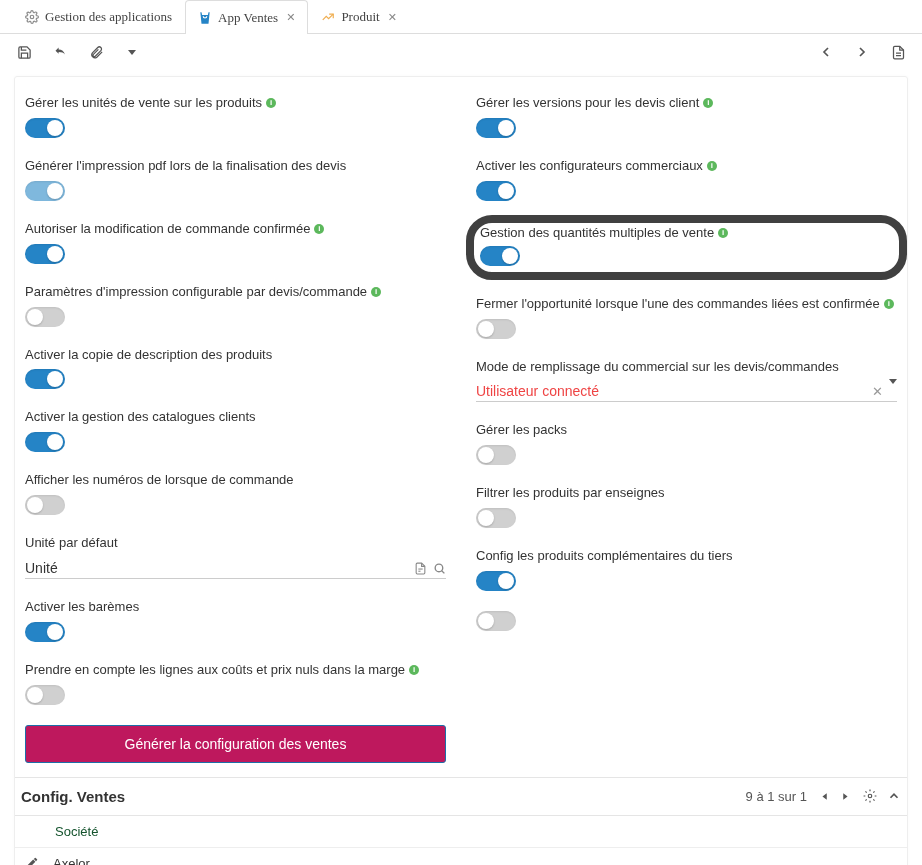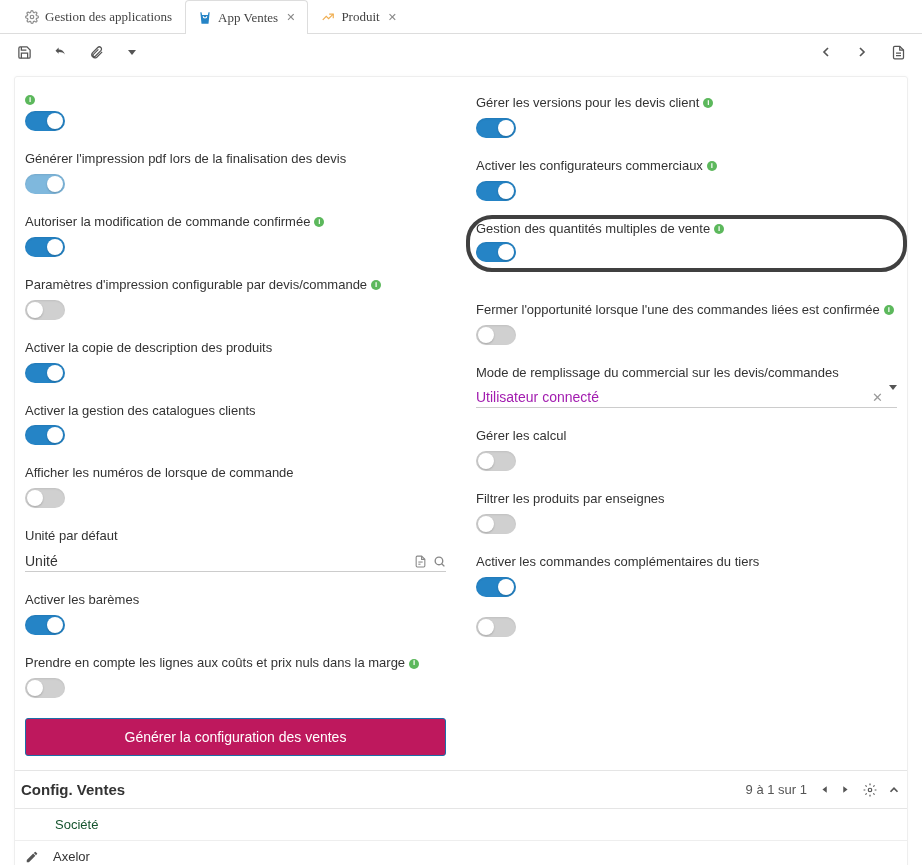--- a/index.html
+++ b/index.html
@@ -31,27 +31,27 @@
   
   
   .toggle { width: 40px; height: 20px; border-radius: 10px; background: #d0d0d0; position: relative; cursor: pointer; box-shadow: inset 0 1px 2px rgba(0,0,0,0.08);}
   .toggle::after { content: ""; position: absolute; width: 16px; height: 16px; background: #fff; border-radius: 50%; top: 2px; left: 2px; transition: left .15s; box-shadow: 0 1px 2px rgba(0,0,0,0.2);}
   .toggle.on { background: #2584c6; }
   .toggle.on::after { left: 22px; }
   .toggle.semi { background: #7fb8dd; }
   .toggle.semi::after { left: 22px; }
   
   
-  .highlight-wrap { border: 4px solid #404040; border-radius: 26px; padding: 2px 10px 6px 6px; margin: -6px -10px 30px -10px; }
+  .highlight-wrap { border: 8px solid #404040; border-radius: 26px; padding: 2px 10px 6px 6px; margin: -6px -10px 16px -10px; }
   .highlight-wrap .field { margin-bottom: 0; }
   .highlight-wrap .field-label { margin-bottom: 4px; }
   
   
   .select-line { display: flex; align-items: center; justify-content: space-between; border-bottom: 1px solid #ccc; padding: 2px 0; }
-  .select-line .val { flex: 1; color: #a21caf; font-size: 14px; }
+  .select-line .val { flex: 1; color: #ef4444; font-size: 14px; }
   .select-icons { display: flex; gap: 6px; color: #999; font-size: 13px; }
   .input-line { display: flex; align-items: center; border-bottom: 1px solid #ccc; padding: 2px 0; }
   .input-line .val { flex: 1; font-size: 14px; }
   .input-icons { display: flex; gap: 6px; color: #888; }
   
   
   .btn-primary { background: #be185d; color: #fff; border: 1px solid #1c6ea8; border-radius: 3px; padding: 10px 26px; font-size: 14px; cursor: pointer; margin: 0px 0 14px 0; }
   
   
   .section-header { display: flex; align-items: center; justify-content: space-between; border-top: 1px solid #e5e5e5; border-bottom: 1px solid #e5e5e5; padding: 10px 6px; margin: 0 -10px; }
@@ -143,20 +143,21 @@
     </span>
   </div>
 </div>
 
 <div class="panel">
   <div class="columns">
 
     <div class="col">
       <div class="field">
         <div class="field-label">
+            <span>Gérer les unités de vente sur les produits</span>
             <span class="info-icon">i</span>
           </div>
         <div class="toggle on"></div>
       </div>
       <div class="field">
         <div class="field-label">
             <span>Générer l'impression pdf lors de la finalisation des devis</span>
           </div>
         <div class="toggle semi"></div>
       </div>
@@ -270,33 +271,33 @@
         <div class="select-line">
           <span class="val">Utilisateur connecté</span>
           <span class="select-icons">
             <span>✕</span>
             <span><span class="caret-down"></span></span>
           </span>
         </div>
       </div>
       <div class="field">
         <div class="field-label">
-            <span>Gérer les calcul</span>
+            <span>Gérer les packs</span>
           </div>
         <div class="toggle"></div>
       </div>
       <div class="field">
         <div class="field-label">
             <span>Filtrer les produits par enseignes</span>
           </div>
         <div class="toggle"></div>
       </div>
       <div class="field">
         <div class="field-label">
-            <span>Activer les commandes complémentaires du tiers</span>
+            <span>Config les produits complémentaires du tiers</span>
           </div>
         <div class="toggle on"></div>
       </div>
       <div class="field">
         <div class="toggle"></div>
       </div>
     </div>
   </div>
 
   <div class="section-header">

